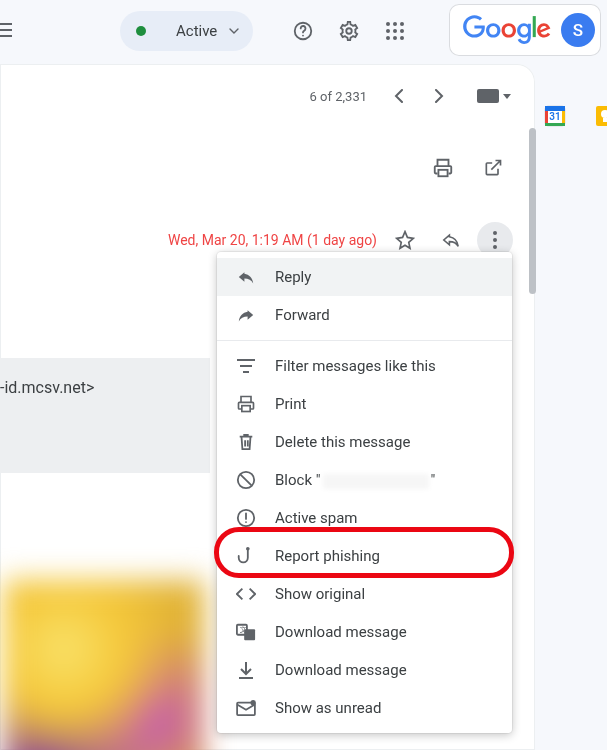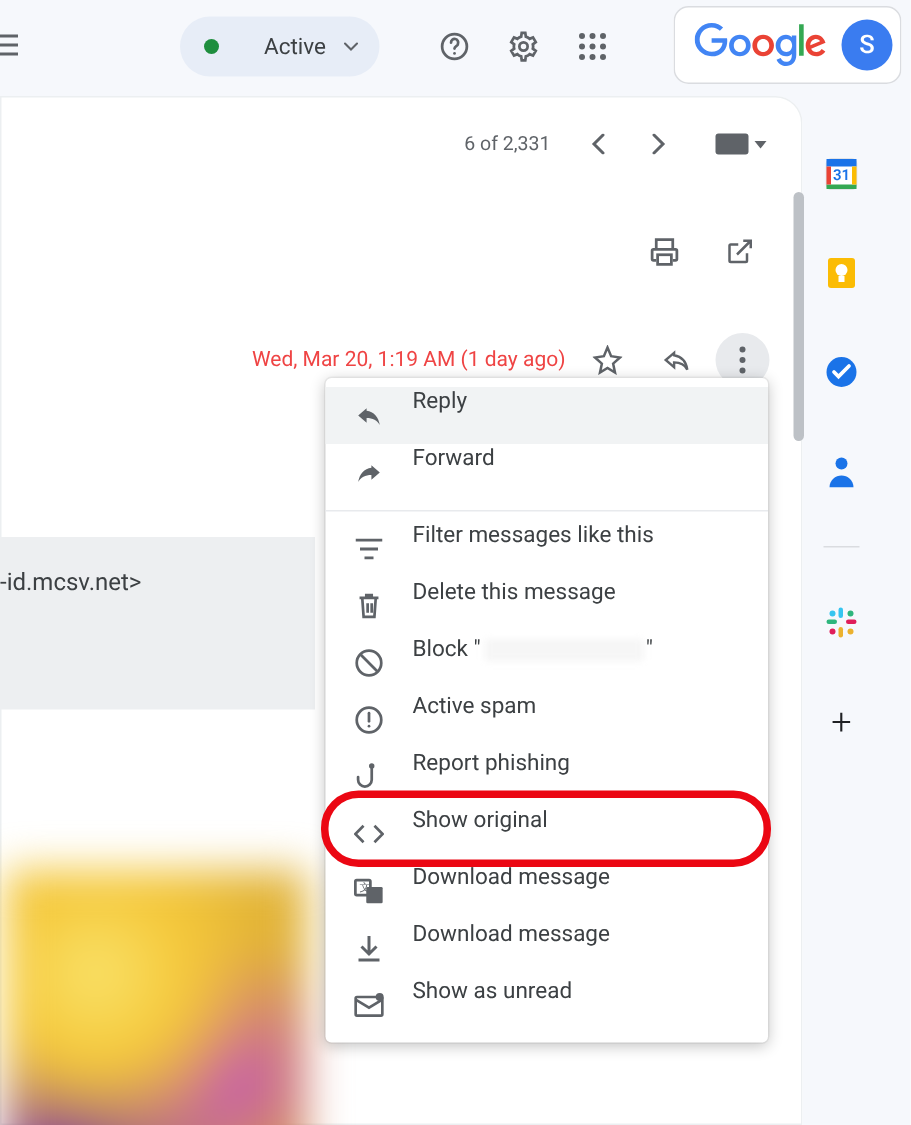--- a/index.html
+++ b/index.html
@@ -32,28 +32,28 @@
     .dots span{width:4px;height:4px;border-radius:50%;background:#5f6368;display:block;}
     .grey-banner{position:absolute;top:294px;left:0;width:210px;height:115px;background:#edeff1;}
     .sender-domain{position:absolute;top:310px;left:0;height:32px;font-size:16px;color:#3c4043;padding:4px 8px 4px 0;}
     .image-blur{position:absolute;left:4px;top:516px;width:200px;height:230px;border-top-left-radius:3px;background:
       radial-gradient(circle at 30% 30%,#f9e26a 0%,#f5c83a 28%,transparent 55%),
       radial-gradient(circle at 75% 60%,#c558b4 0%,transparent 45%),
       radial-gradient(circle at 20% 80%,#7f3aa5 0%,transparent 50%),
       linear-gradient(120deg,#efc43d,#d8a631);filter:blur(14px);}
     
     .menu{position:absolute;left:217px;top:252px;width:295px;background:#fff;border-radius:4px;box-shadow:0 2px 10px rgba(0,0,0,.24),0 0 0 1px rgba(0,0,0,.05);padding:6px 0;z-index:20;}
-    .menu-item{display:flex;gap:18px;padding:0 18px;height:38px;font-size:15px;color:#3c4043;cursor:pointer;}
+    .menu-item{display:flex;align-items:center;gap:18px;padding:0 18px;height:38px;font-size:15px;color:#3c4043;cursor:pointer;}
     .menu-item.hover{background:#f1f3f4;}
     .menu-item .mi-icon{width:22px;display:flex;align-items:center;justify-content:center;color:#5f6368;}
     .menu hr{border:none;border-top:1px solid #e8eaed;margin:6px 0;}
     .redacted{display:inline-block;width:106px;height:15px;background:#f6f6f6;border-radius:2px;vertical-align:middle;margin:0 2px;filter:blur(2px);}
     .highlight-ring{position:absolute;left:214px;top:527px;width:300px;height:51px;border:5px solid #eb0713;border-radius:25px;z-index:40;pointer-events:none;}
     
-    .side-panel{position:absolute;right:16px;top:74px;width:60px;display:flex;flex-direction:column;align-items:center;gap:26px;padding-top:22px;}
+    .side-panel{position:absolute;right:4px;top:74px;width:60px;display:flex;align-items:center;gap:26px;padding-top:22px;}
     .sp-item{width:40px;height:40px;display:flex;align-items:center;justify-content:center;border-radius:50%;cursor:pointer;}
     .sp-div{width:24px;height:1px;background:#dadce0;margin:4px 0;}
     .plus-sign{font-size:24px;color:#202124;font-weight:300;}
     svg{display:block;}
   </style>
 </head>
 <body>
 
 <div class="topbar">
   <div class="stub-hamburger">
@@ -200,20 +200,29 @@
         <svg width="18" height="14" viewBox="0 0 18 14" fill="#5f6368">
           <rect y="0" width="18" height="2"></rect>
           <rect x="3" y="6" width="12" height="2"></rect>
           <rect x="6" y="12" width="6" height="2"></rect>
         </svg>
       </span>
     <span>Filter messages like this</span>
   </div>
   <div class="menu-item">
     <span class="mi-icon">
+        <svg width="20" height="20" viewBox="0 0 24 24" fill="none" stroke="#5f6368" stroke-width="2">
+          <path d="M6 9V3h12v6M6 18H4a1 1 0 01-1-1v-6a1 1 0 011-1h16a1 1 0 011 1v6a1 1 0 01-1 1h-2"></path>
+          <rect x="7" y="14" width="10" height="7"></rect>
+        </svg>
+      </span>
+    <span>Print</span>
+  </div>
+  <div class="menu-item">
+    <span class="mi-icon">
         <svg width="18" height="20" viewBox="0 0 20 22" fill="none" stroke="#5f6368" stroke-width="2">
           <path d="M3 5h14M8 5V3h4v2M5 5l1 14h8l1-14M9 9v7M12 9v7"></path>
         </svg>
       </span>
     <span>Delete this message</span>
   </div>
   <div class="menu-item">
     <span class="mi-icon">
         <svg width="20" height="20" viewBox="0 0 22 22" fill="none" stroke="#5f6368" stroke-width="2">
           <circle cx="11" cy="11" r="9"></circle>

